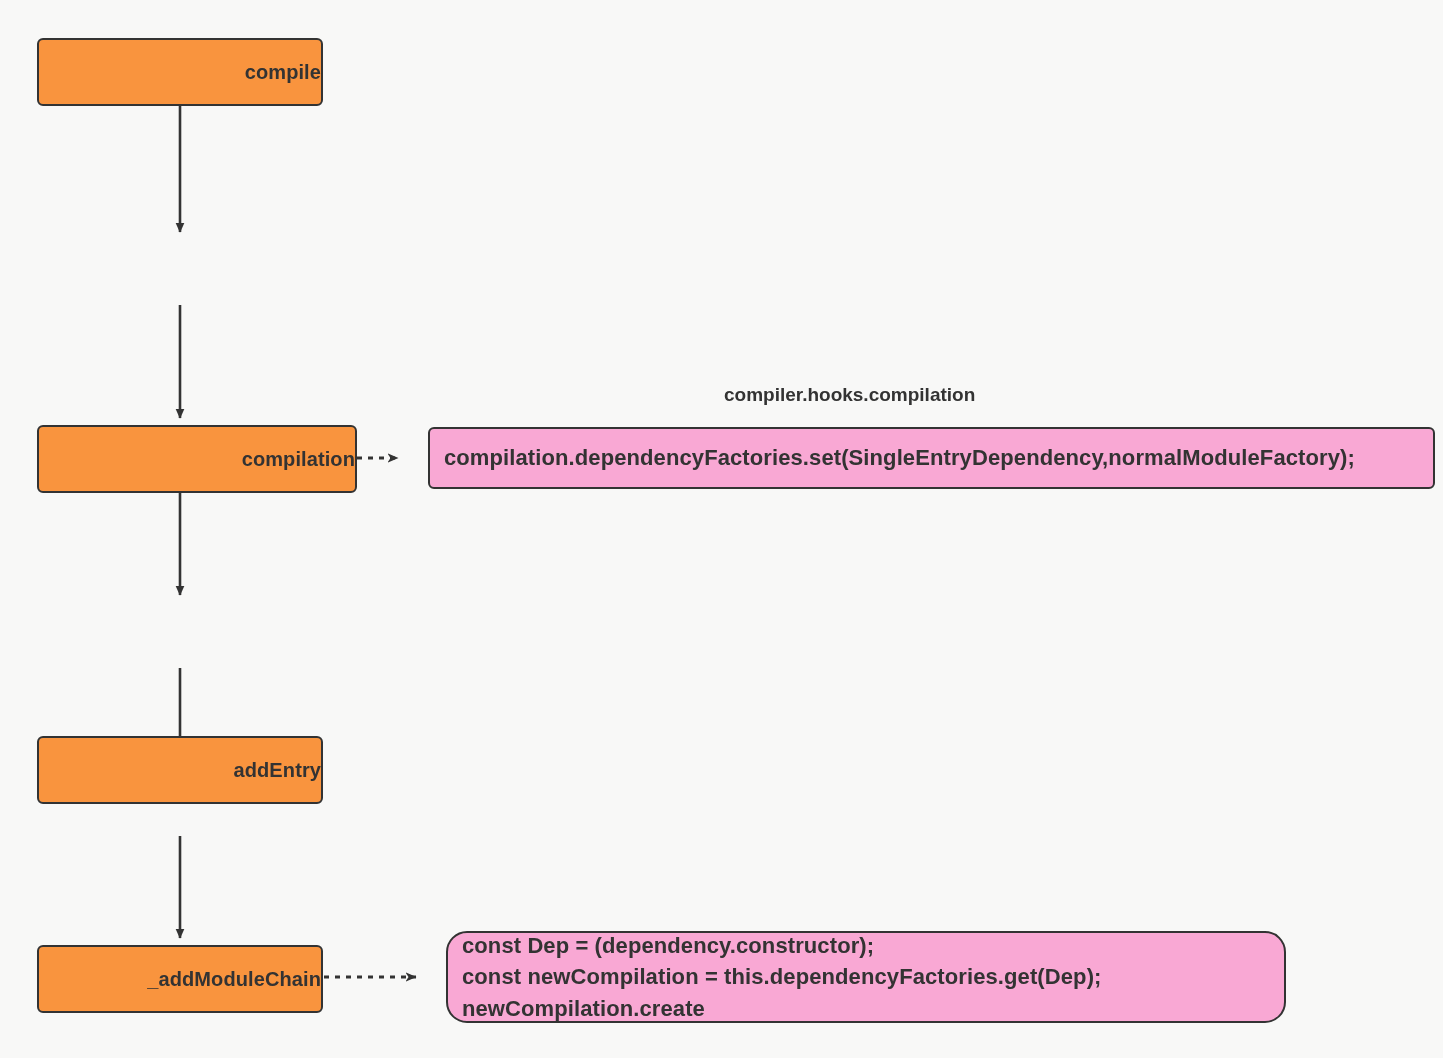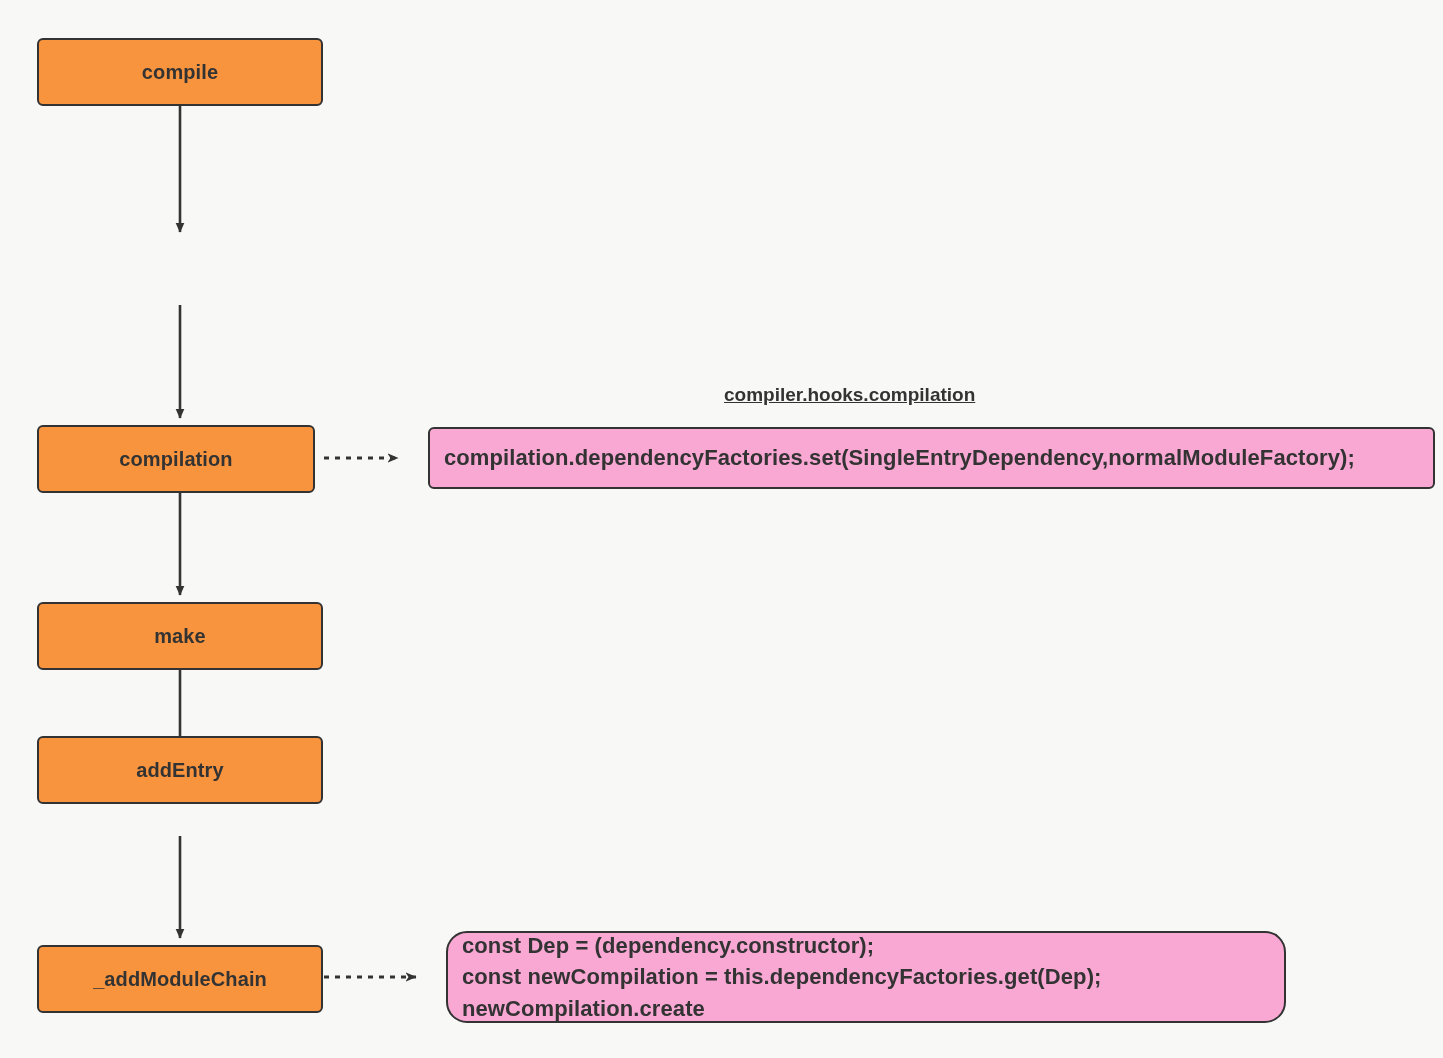--- a/index.html
+++ b/index.html
@@ -13,21 +13,21 @@
   #canvas{position:absolute;inset:0;width:1443px;height:1058px;}
   svg.edges{position:absolute;left:0;top:0;width:1443px;height:1058px;pointer-events:none;}
 
   .node{
     position:absolute;
     box-sizing:border-box;
     border:2.5px solid #333333;
     border-radius:6px;
     display:flex;
     align-items:center;
-    justify-content:center;
+    justify-content:flex-end;
     font-weight:bold;
     color:#333333;
     letter-spacing:.1px;
   }
   .node.process{
     background:#f9943e;
     font-size:20px;
   }
   .node.codebox{
     background:#f9a8d4;
@@ -39,21 +39,20 @@
     text-align:left;
     margin-left:28px;
   }
   .codebox .codeline{display:block;}
   .cluster-label{
     position:absolute;
     font-size:19px;
     font-weight:bold;
     color:#333333;
     white-space:nowrap;
-    text-decoration:underline;
   }
 </style>
 </head>
 <body>
 
 <div id="canvas">
 
   <svg class="edges" viewBox="0 0 1443 1058">
     <defs>
       <marker id="arrowSolid" markerWidth="12" markerHeight="12" refX="9.2" refY="5" orient="auto" markerUnits="userSpaceOnUse">
@@ -77,27 +76,24 @@
     <line x1="324" y1="458" x2="398" y2="458" stroke="#333333" stroke-width="3" stroke-dasharray="5 6" stroke-linecap="butt" marker-end="url(#arrowDot)"></line>
 
     <line x1="324" y1="977" x2="416" y2="977" stroke="#333333" stroke-width="3" stroke-dasharray="5 6" stroke-linecap="butt" marker-end="url(#arrowDot)"></line>
   </svg>
 
   <div class="node process" style="left:37px;top:38px;width:286px;height:68px;">
     <span>compile</span>
   </div>
 
 
-  <div class="node process" style="left:37px;top:425px;width:278px;height:68px;">
+  <div class="node process" style="left:37px;top:425px;width:320px;height:68px;">
     <span>compilation</span>
   </div>
 
-  <div class="node process" style="left:37px;top:602px;width:286px;height:68px;">
-    <span>make</span>
-  </div>
 
   <div class="node process" style="left:37px;top:736px;width:286px;height:68px;">
     <span>addEntry</span>
   </div>
 
   <div class="node process" style="left:37px;top:945px;width:286px;height:68px;">
     <span>_addModuleChain</span>
   </div>
 
   <div class="cluster-label" style="left:724px;top:384px;">compiler.hooks.compilation</div>

